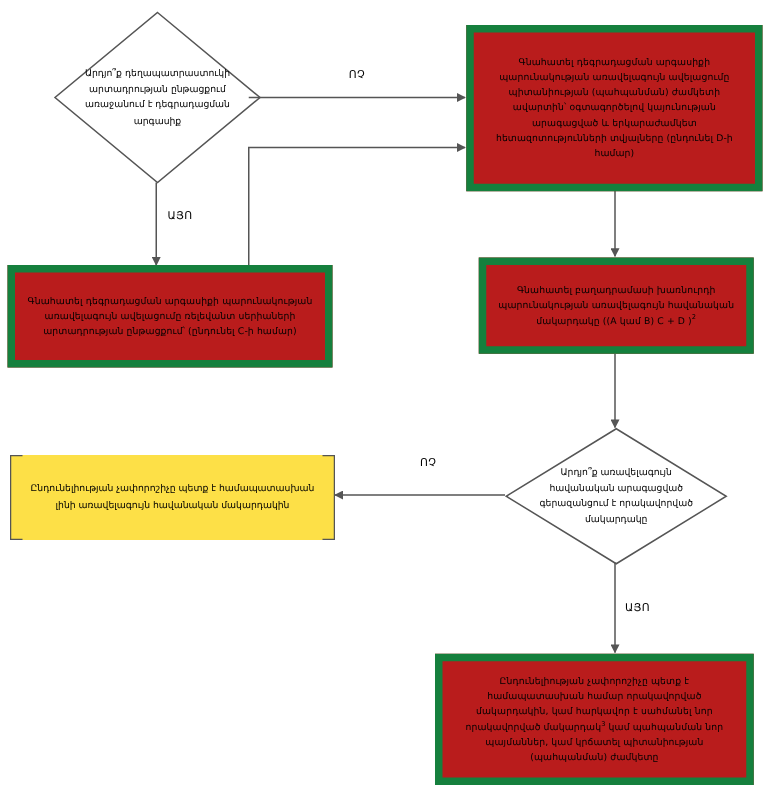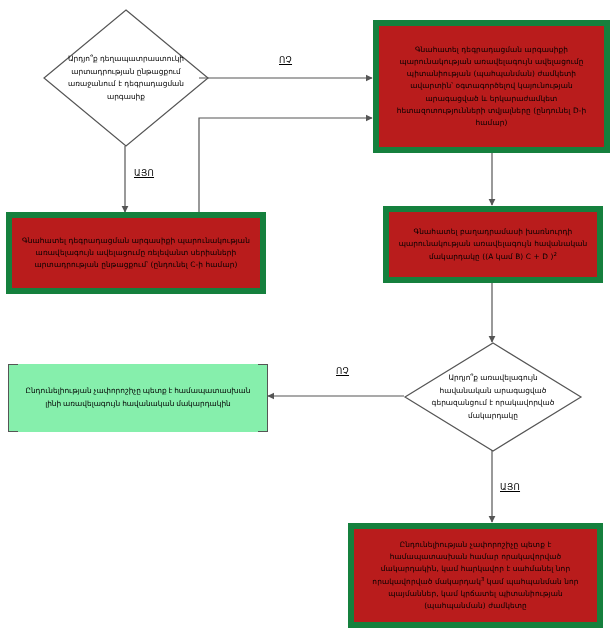--- a/index.html
+++ b/index.html
@@ -6,32 +6,32 @@
   body{width:610px;height:635px;position:relative;overflow:hidden;
        font-family:"DejaVu Sans","Liberation Sans",sans-serif;color:#000;}
   #canvas{position:absolute;left:0;top:0;width:610px;height:635px;}
 
   .node{position:absolute;box-sizing:border-box;display:flex;align-items:center;
         justify-content:center;text-align:center;}
   .box{border:6px solid #15803d;background:#b91c1c;}
   .box .txt{padding:4px 8px;font-size:7.4px;line-height:1.65;letter-spacing:.1px;}
 
   
-  .bracket{background:#86efac;font-family:Liberation Serif, serif;}
+  .bracket{background:#fde047;}
   .bracket .lft,.bracket .rgt{position:absolute;top:0;bottom:0;width:9px;}
   .bracket .lft{left:0;border-left:1px solid #555;border-top:1px solid #555;border-bottom:1px solid #555;}
   .bracket .rgt{right:0;border-right:1px solid #555;border-top:1px solid #555;border-bottom:1px solid #555;}
   .bracket .txt{padding:4px 14px;font-size:7.4px;line-height:1.7;position:relative;z-index:2;}
 
   .diamond{position:absolute;}
   .diamond svg{position:absolute;left:0;top:0;overflow:visible;}
   .diamond .txt{position:absolute;left:14%;top:50%;transform:translateY(-50%);
                 width:72%;text-align:center;font-size:7.4px;line-height:1.7;}
 
-  .edgelabel{position:absolute;font-size:8.6px;letter-spacing:.3px;text-decoration:underline;}
+  .edgelabel{position:absolute;font-size:8.6px;letter-spacing:.3px;}
   sup{font-size:.72em;vertical-align:super;line-height:0;}
   .lines{position:absolute;left:0;top:0;}
 </style>
 </head>
 <body>
 
 <div id="canvas">
 
   <svg class="lines" width="610" height="635">
     <defs>

